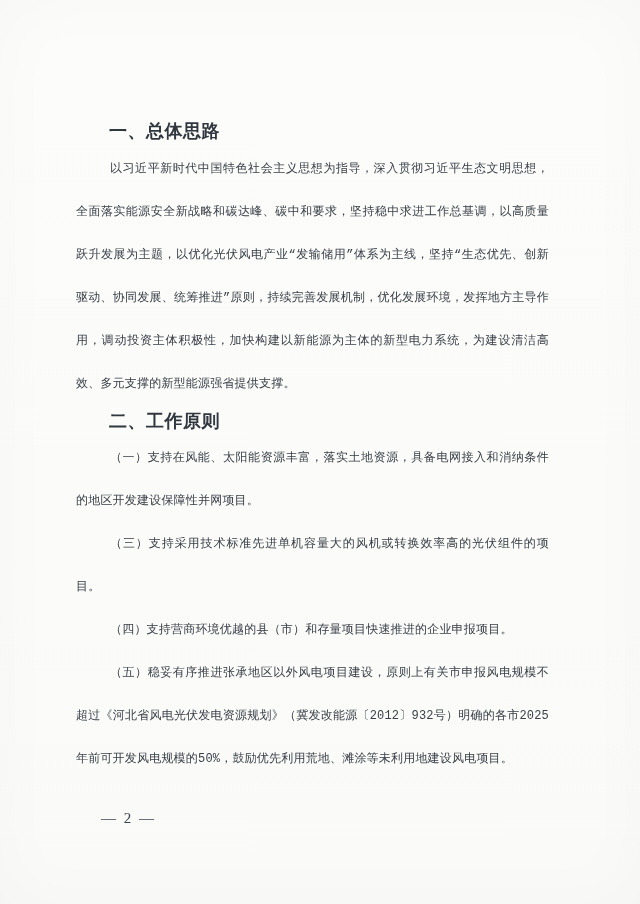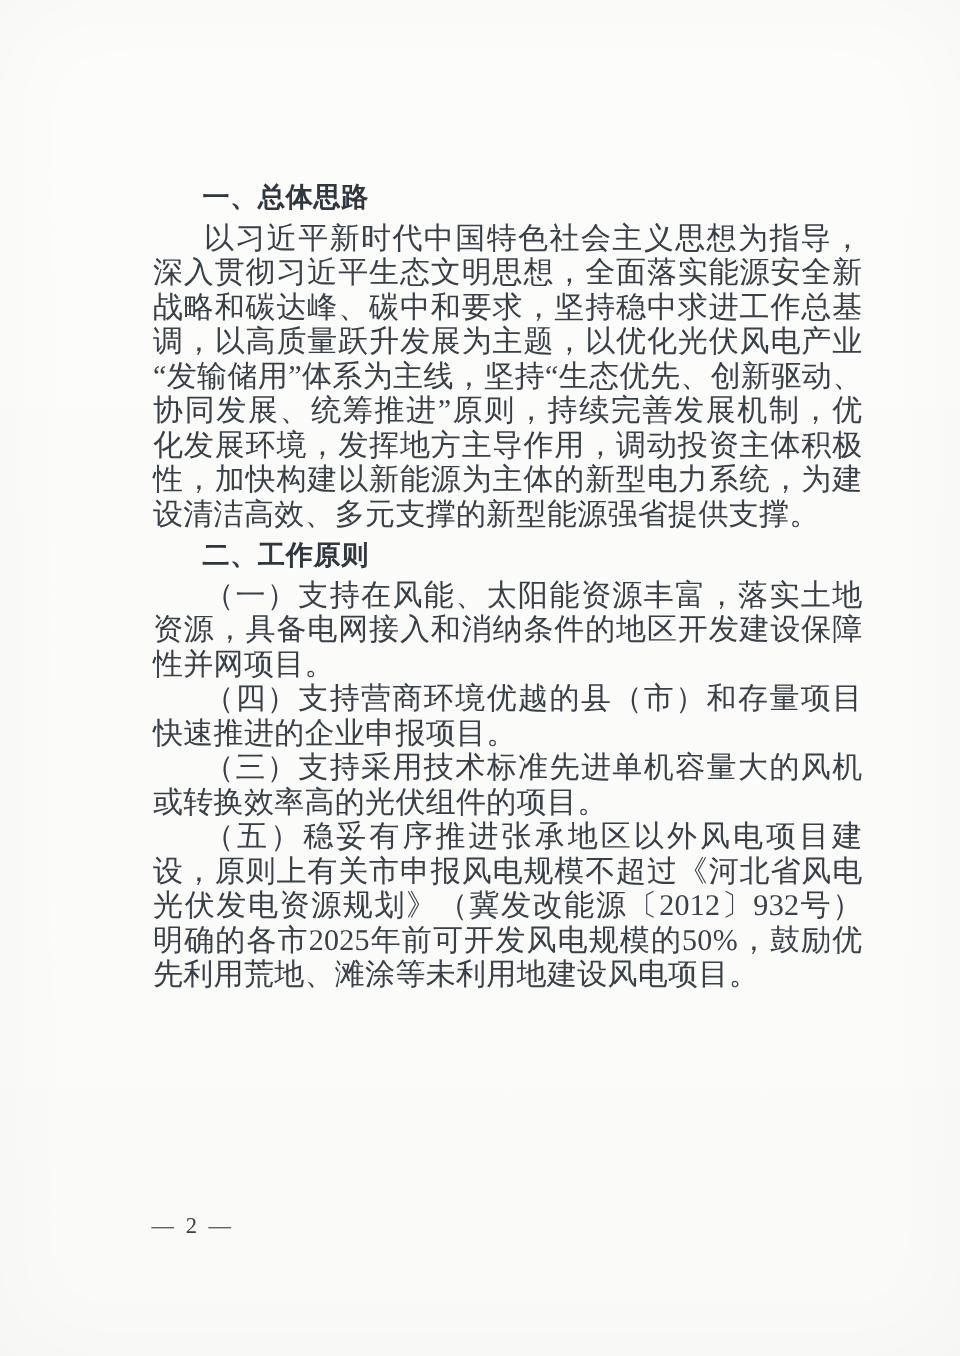--- a/index.html
+++ b/index.html
@@ -13,43 +13,44 @@
     height: 904px;
     margin: 0;
     background: linear-gradient(180deg, #fcfcfb 0%, #fbfbf9 60%, #fafaf8 100%);
     box-shadow: inset 0 0 70px rgba(0,0,0,0.025);
     overflow: hidden;
     font-family: "Liberation Serif", serif;
     color: #383e46;
   }
   .content {
     position: absolute;
-    left: 102px;
+    left: 76px;
     top: 116px;
     width: 473px;
   }
   .section-heading {
     margin: 0;
     font-family: "Liberation Sans", sans-serif;
     font-weight: bold;
     font-size: 18px;
     line-height: 31.7px;
     letter-spacing: 0.5px;
     text-indent: 33px;
     color: #31373f;
   }
   .para {
     margin: 0;
-    font-size: 20px;
-    line-height: 23px;
+    font-size: 12px;
+    line-height: 43px;
     text-indent: 34px;
     text-align: justify;
     text-justify: inter-ideograph;
     letter-spacing: 0.2px;
     color: #3a4048;
+    font-family: Liberation Mono, monospace;
   }
   .page-number {
     position: absolute;
     left: 101px;
     top: 806px;
     font-size: 15px;
     line-height: 24px;
     letter-spacing: 2px;
     color: #3a4048;
   }
@@ -62,22 +63,22 @@
 
     <h2 class="section-heading">一、总体思路</h2>
 
     <p class="para">以习近平新时代中国特色社会主义思想为指导，深入贯彻习近平生态文明思想，全面落实能源安全新战略和碳达峰、碳中和要求，坚持稳中求进工作总基调，以高质量跃升发展为主题，以优化光伏风电产业“发输储用”体系为主线，坚持“生态优先、创新驱动、协同发展、统筹推进”原则，持续完善发展机制，优化发展环境，发挥地方主导作用，调动投资主体积极性，加快构建以新能源为主体的新型电力系统，为建设清洁高效、多元支撑的新型能源强省提供支撑。</p>
 
     <h2 class="section-heading">二、工作原则</h2>
 
     <p class="para">（一）支持在风能、太阳能资源丰富，落实土地资源，具备电网接入和消纳条件的地区开发建设保障性并网项目。</p>
 
 
+    <p class="para">（三）支持采用技术标准先进单机容量大的风机或转换效率高的光伏组件的项目。</p>
+
     <p class="para">（四）支持营商环境优越的县（市）和存量项目快速推进的企业申报项目。</p>
-
-    <p class="para">（三）支持采用技术标准先进单机容量大的风机或转换效率高的光伏组件的项目。</p>
 
     <p class="para">（五）稳妥有序推进张承地区以外风电项目建设，原则上有关市申报风电规模不超过《河北省风电光伏发电资源规划》（冀发改能源〔2012〕932号）明确的各市2025年前可开发风电规模的50%，鼓励优先利用荒地、滩涂等未利用地建设风电项目。</p>
 
   </div>
 
   <div class="page-number">— 2 —</div>
 </div>
 
 </body></html>

